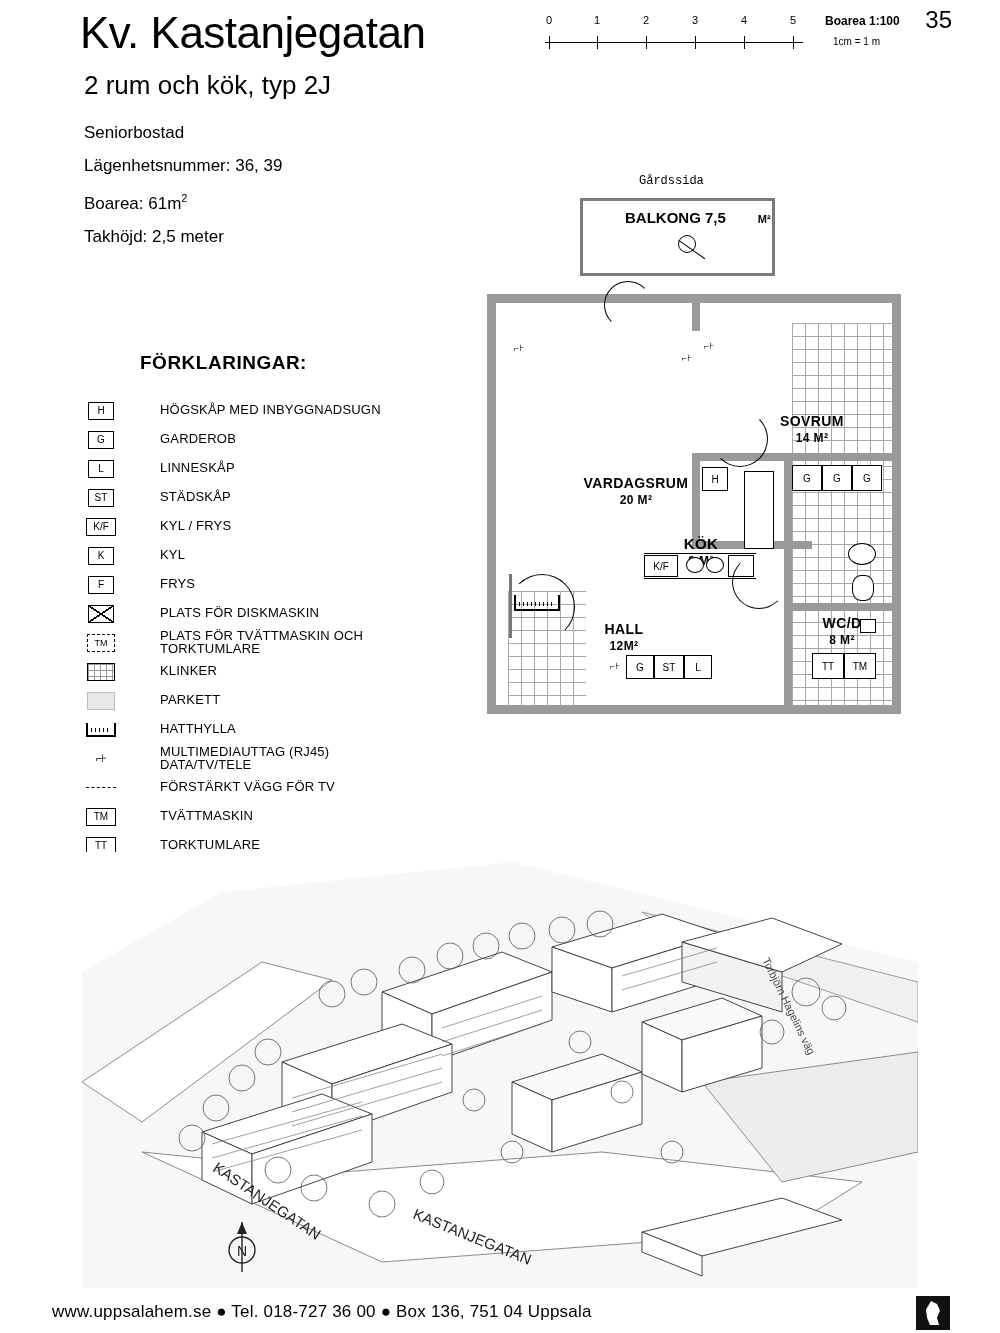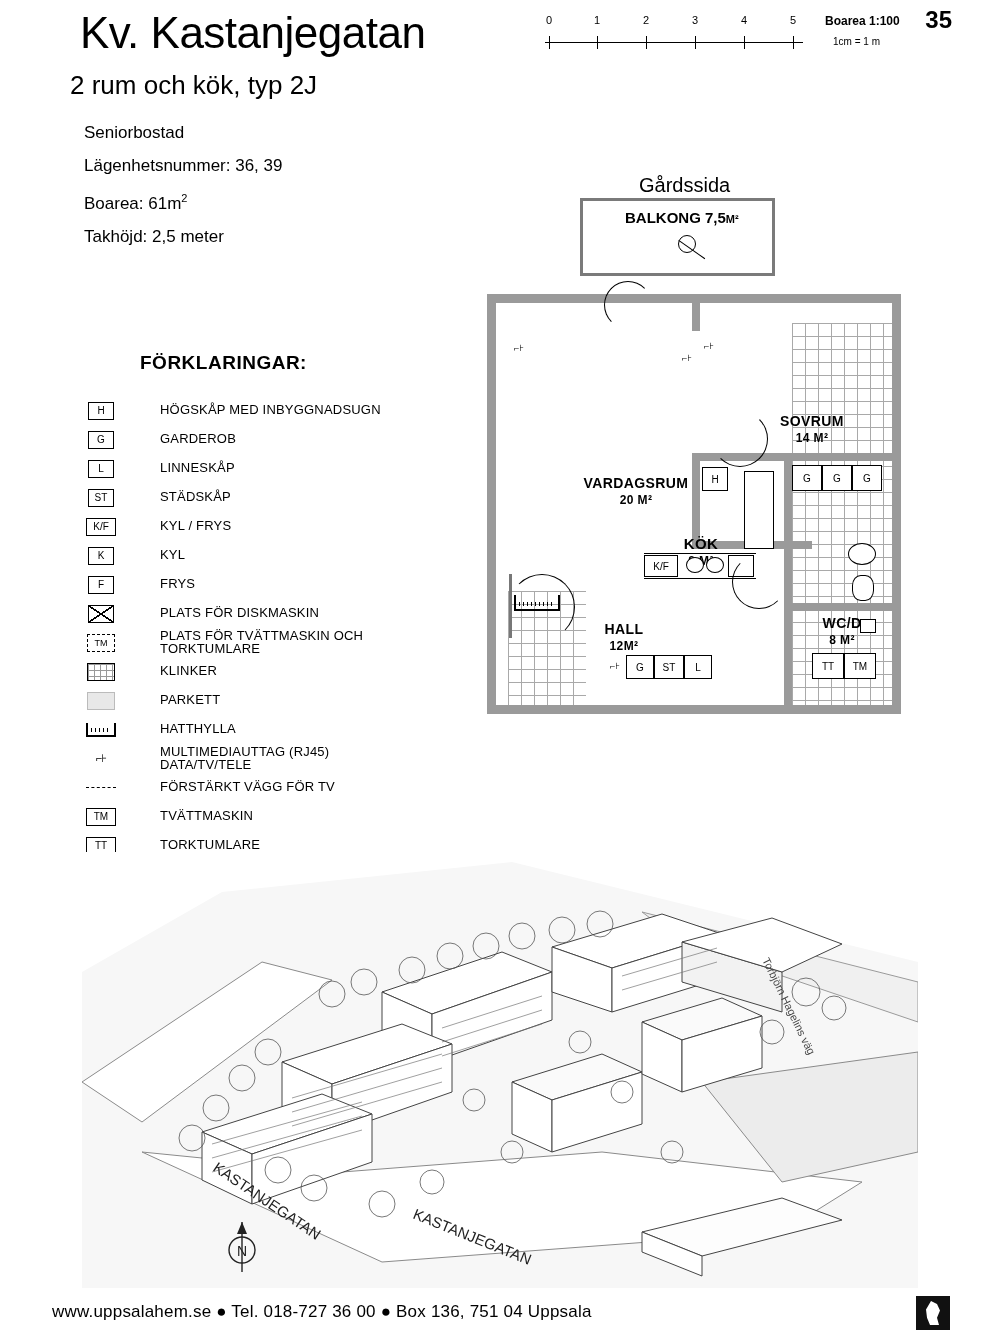--- a/index.html
+++ b/index.html
@@ -9,28 +9,27 @@
     background:#ffffff;
     font-family:"Liberation Sans", sans-serif;
     color:#000;
     position:relative;
     overflow:hidden;
   }
   
   .page-number {
     position:absolute; right:48px; top:6px;
     font-size:24px;
-    font-weight:bold;
   }
   .title {
     position:absolute; left:80px; top:8px;
     font-size:44px; font-weight:400; letter-spacing:-0.5px;
   }
   .subtitle {
-    position:absolute; left:70px; top:70px;
+    position:absolute; left:84px; top:70px;
     font-size:26px;
   }
   .meta {
     position:absolute; left:84px; top:116px;
     font-size:17px; line-height:33px;
   }
   .meta .sup { font-size:11px; vertical-align:super; }
 
   
   .scalebar { position:absolute; left:545px; top:14px; width:270px; height:50px; }
@@ -68,27 +67,27 @@
   .sym-parkett { width:28px; height:18px; border:1px solid #bbb; background:#e8e8e8; }
   .sym-hatt { width:30px; height:14px; border-left:2px solid #000; border-right:2px solid #000; border-bottom:2px solid #000; position:relative;}
   .sym-hatt::after { content:""; position:absolute; left:3px; right:3px; bottom:3px; height:4px;
       background-image:repeating-linear-gradient(90deg,#000 0 1px, transparent 1px 4px); }
   .sym-multi { font-size:11px; letter-spacing:-1px; }
   .sym-dashline { width:30px; height:1px; border-top:1px dashed #000; }
   .legend-txt { font-size:13px; line-height:12.5px; letter-spacing:0.2px;padding-left:28px; }
 
   
   .plan { position:absolute; left:487px; top:170px; width:430px; height:560px; }
-  .gards { position:absolute; left:152px; top:4px; font-size:20px; }
+  .gards { position:absolute; left:152px; top:4px; font-size:12px;font-family:Liberation Mono, monospace; }
   .balkong-box {
     position:absolute; left:93px; top:28px; width:195px; height:78px;
     border:3px solid #7a7a7a; background:#fff;
   }
   .balkong-label { position:absolute; left:42px; top:8px; font-size:15px; font-weight:bold; }
-  .balkong-label .u { font-size:11px; }
+  .balkong-label .u { font-size:11px;padding-left:32px; }
   .bsym { position:absolute; left:95px; top:34px; width:18px; height:18px; border:1.5px solid #000; border-radius:50%; }
   .bsym::after { content:""; position:absolute; left:6px; top:-16px; width:32px; height:32px;
       border-bottom:1.5px solid #000; transform:rotate(35deg); }
 
   .outer {
     position:absolute; left:0px; top:124px; width:414px; height:420px;
     border:9px solid #9a9a9a; background:#ffffff;
   }
   .rm { position:absolute; font-size:14px; font-weight:bold; text-align:center; letter-spacing:0.4px;}
   .rm .area { display:block; font-weight:bold; font-size:12px; margin-top:2px; }

